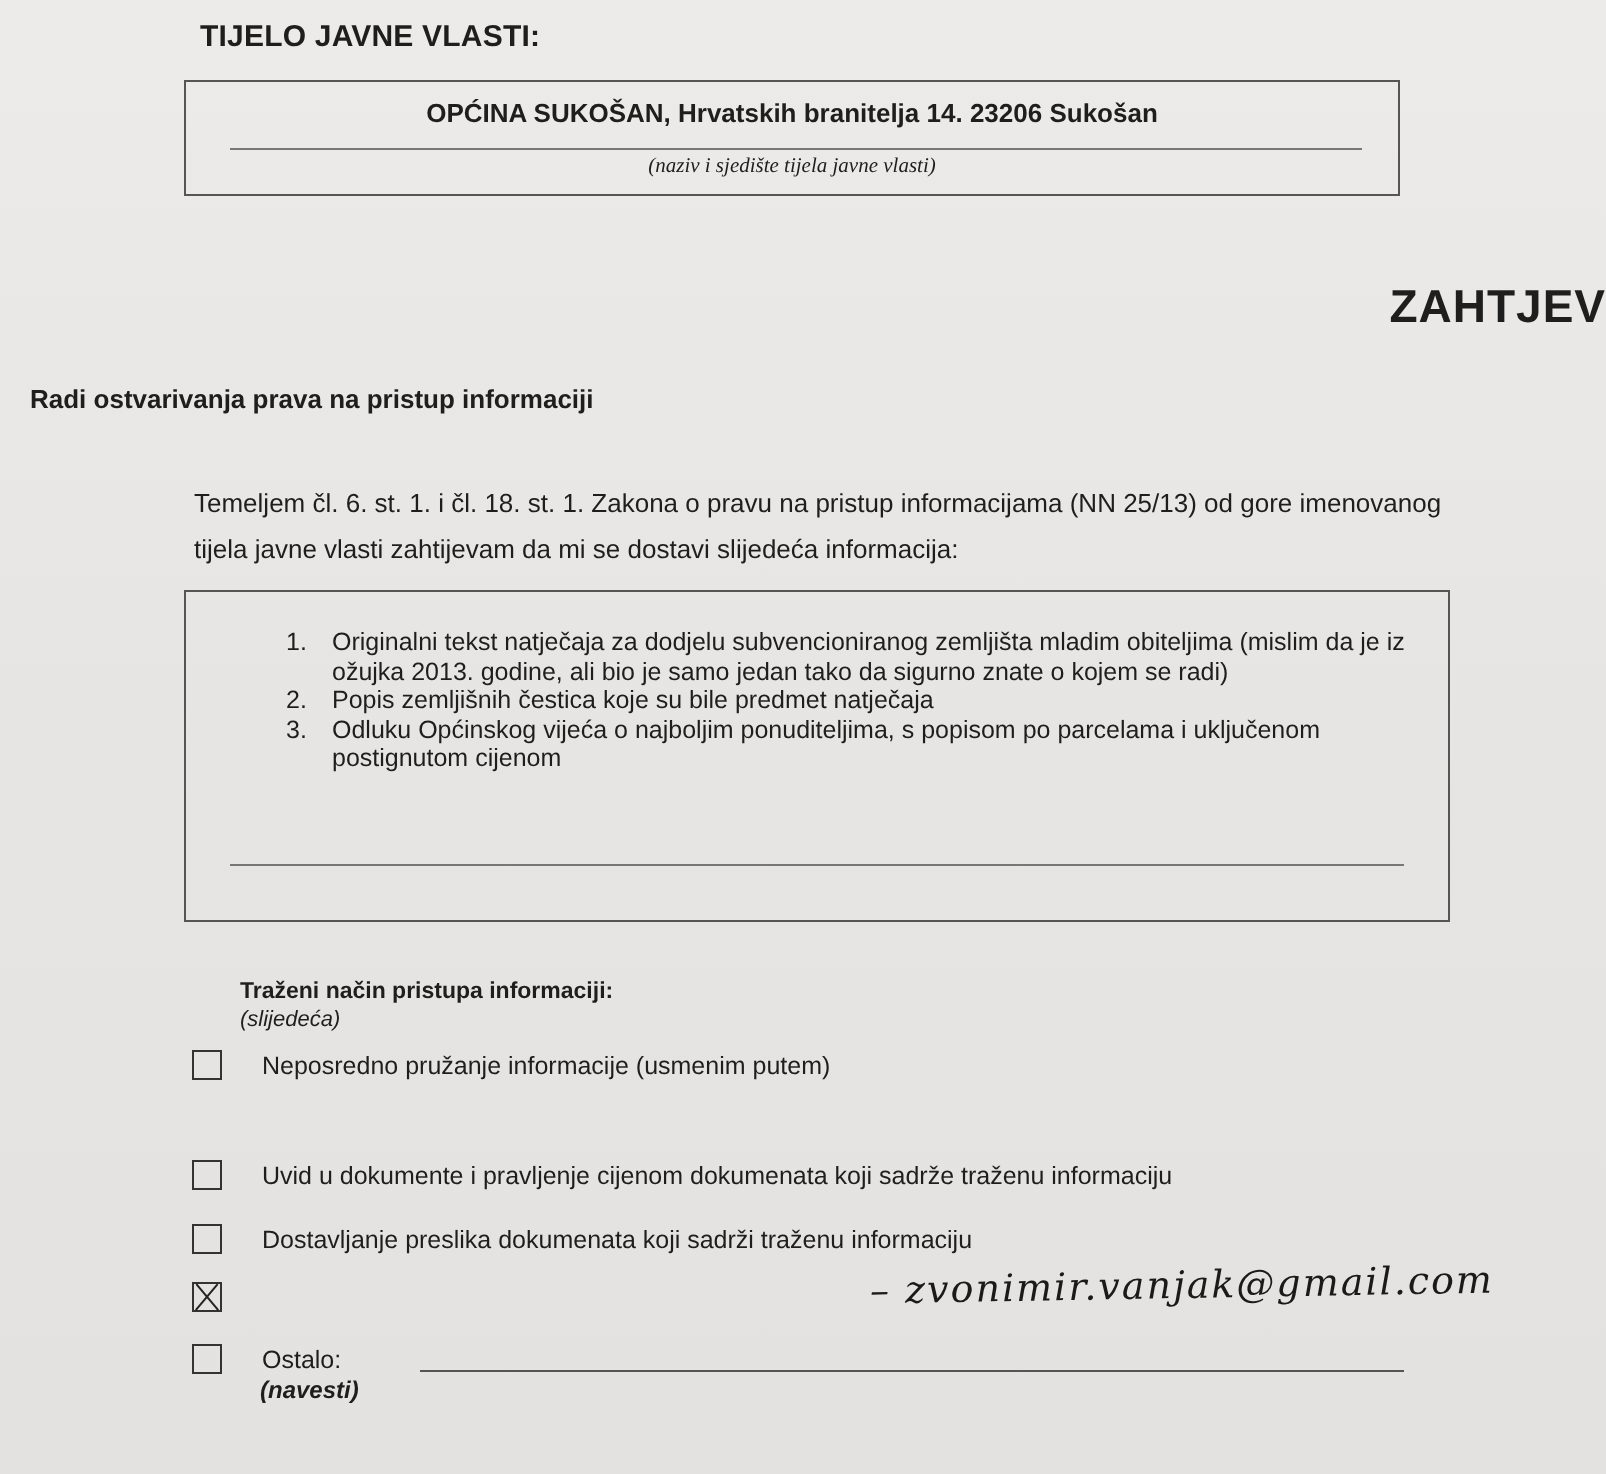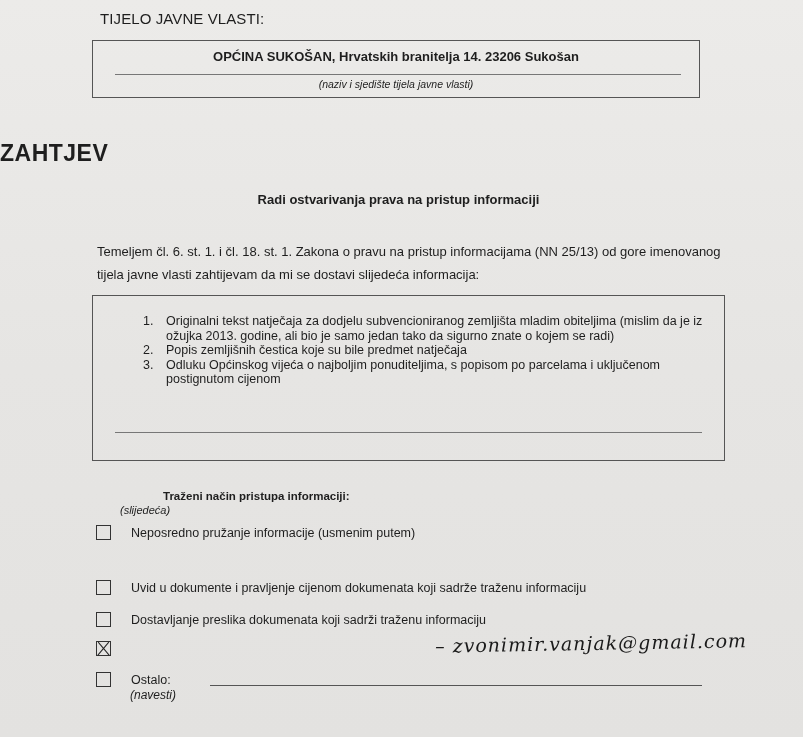--- a/index.html
+++ b/index.html
@@ -3,46 +3,46 @@
   <meta charset="utf-8">
   <style>
     html, body { margin:0; padding:0; }
     body {
       width:803px; height:737px; overflow:hidden;
       background: linear-gradient(180deg, #ecebe9 0%, #e6e5e3 50%, #e3e2e0 100%);
       font-family: "Liberation Sans", sans-serif;
       color:#1e1e1e; position:relative;
     }
     .abs { position:absolute; }
-    .heading-top { left:100px; top:10px; font-size:15px; font-weight:normal; letter-spacing:0.1px; }
+    .heading-top { left:100px; top:10px; font-size:15px; font-weight:bold; letter-spacing:0.1px; }
     .box1 { left:92px; top:40px; width:608px; height:58px; border:1px solid #555; box-sizing:border-box; }
     .box1-title { left:0; right:0; top:8px; text-align:center; font-size:13px; font-weight:bold; }
     .box1-line { left:22px; right:18px; top:33px; border-top:1px solid #777; }
-    .box1-caption { left:0; right:0; top:37px; text-align:center; font-size:10.5px; font-style:italic; }
-    .title { left:0; width:803px; top:140px; text-align:left; font-size:23px; font-weight:bold; letter-spacing:0.5px; }
-    .subtitle { left:4px; width:789px; top:192px; text-align:center; font-size:13px; font-weight:bold; }
+    .box1-caption { left:0; right:0; top:37px; text-align:center; font-size:10.5px; font-style:italic;font-family:Liberation Serif, serif; }
+    .title { left:0; width:803px; top:140px; text-align:right; font-size:23px; font-weight:bold; letter-spacing:0.5px; }
+    .subtitle { left:15px; width:789px; top:192px; font-size:13px; font-weight:bold; }
     .intro { left:97px; top:240px; width:640px; font-size:13px; line-height:23px; }
     .box2 { left:92px; top:295px; width:633px; height:166px; border:1px solid #555; box-sizing:border-box; }
     .req-list { position:absolute; left:50px; top:18px; width:560px; margin:0; padding:0; list-style:none; font-size:12.5px; line-height:14.5px; }
     .req-list li { display:flex; }
     .req-list .num { width:23px; flex:none; }
     .box2-line { left:22px; right:22px; top:136px; border-top:1px solid #777; }
     .box2-caption { left:0; right:0; top:140px; text-align:center; font-size:10.5px; font-style:italic; }
-    .access-label { left:120px; top:490px; font-size:11.5px; font-weight:bold;margin-left:43px; }
+    .access-label { left:120px; top:490px; font-size:11.5px; font-weight:bold; }
     .access-hint { left:120px; top:504px; font-size:11px; font-style:italic; }
     .opt { left:96px; font-size:12.5px; display:flex; align-items:center; }
     .cb { width:15px; height:15px; border:1.3px solid #333; box-sizing:border-box; margin-right:20px; position:relative; flex:none; }
     .cb.checked::before, .cb.checked::after {
       content:""; position:absolute; left:-2px; top:6px; width:17px; height:1.4px; background:#222;
     }
     .cb.checked::before { transform:rotate(50deg); }
     .cb.checked::after { transform:rotate(-50deg); }
     .handwritten { left:435px; top:632px; font-family:"DejaVu Serif", serif; font-style:italic; font-size:19px; color:#1a1a1a; letter-spacing:1px; transform:rotate(-1deg); }
     .other-line { left:210px; top:685px; width:492px; border-top:1px solid #555; }
-    .other-hint { left:130px; top:688px; font-size:12px; font-style:italic; }
+    .other-hint { left:130px; top:688px; font-size:12px; font-style:italic;font-weight:bold; }
   </style>
 </head>
 <body>
 
 <div class="abs heading-top">TIJELO JAVNE VLASTI:</div>
 
 <div class="abs box1">
   <div class="abs box1-title">OPĆINA SUKOŠAN, Hrvatskih branitelja 14. 23206 Sukošan</div>
   <div class="abs box1-line"></div>
   <div class="abs box1-caption">(naziv i sjedište tijela javne vlasti)</div>

